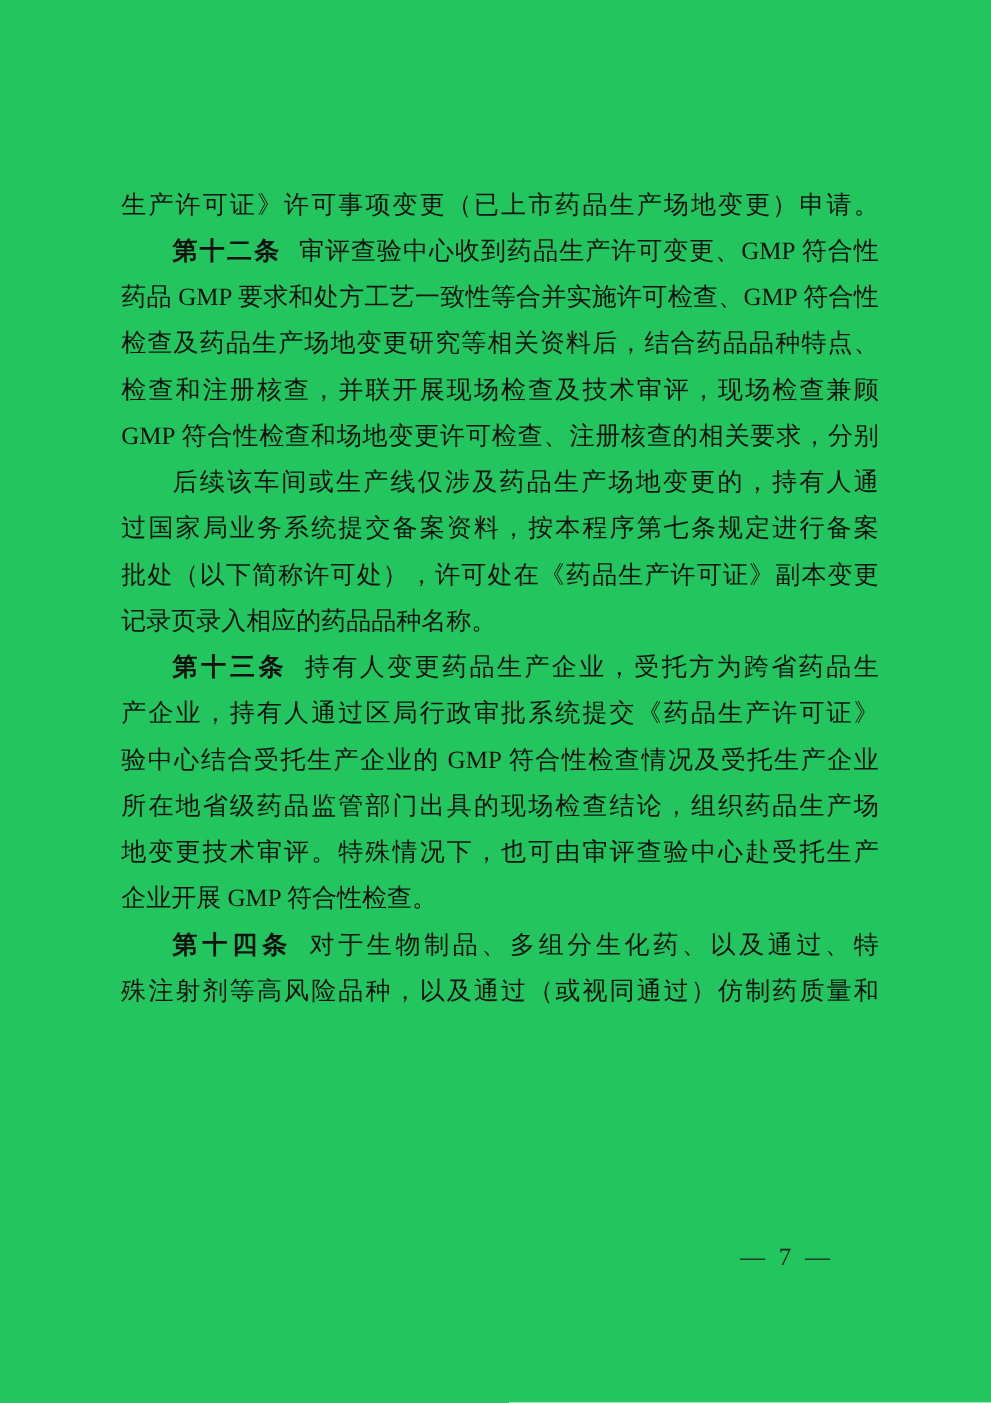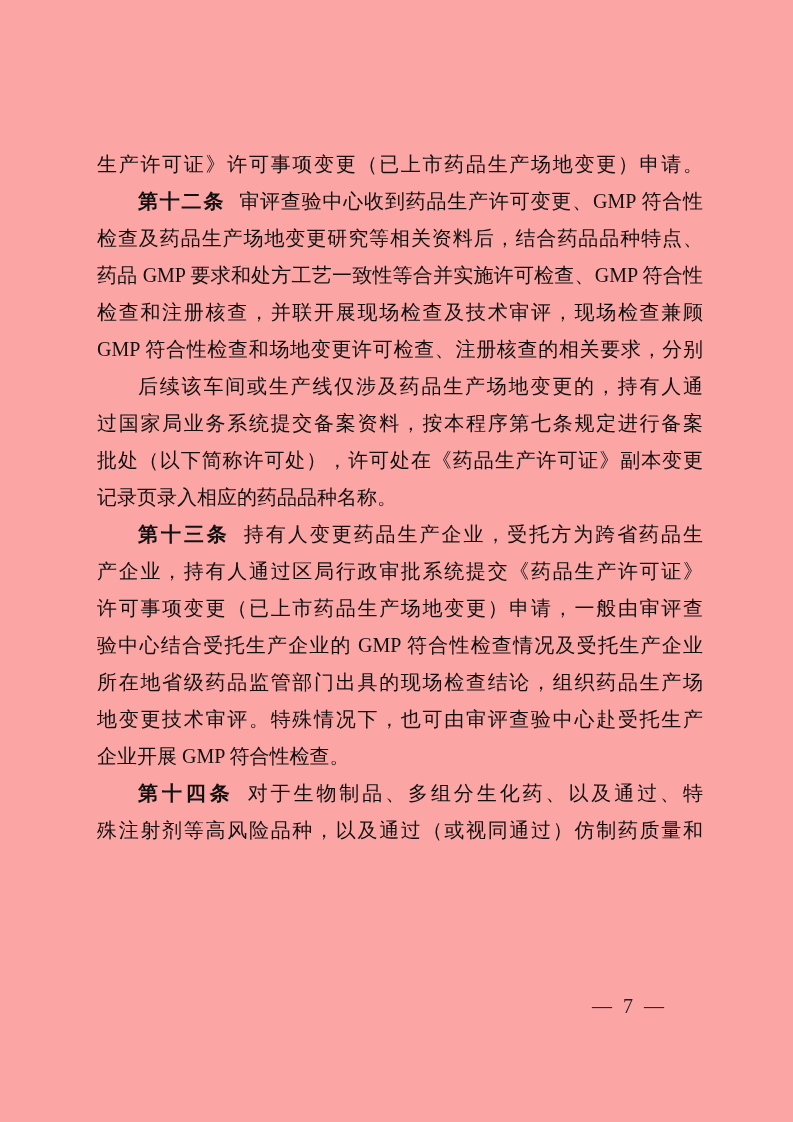--- a/index.html
+++ b/index.html
@@ -4,21 +4,21 @@
 <style>
   html, body {
     margin: 0;
     padding: 0;
     background: #ffffff;
   }
   .page {
     position: relative;
     width: 793px;
     height: 1122px;
-    background: #fca5a5;
+    background: #22c55e;
     overflow: hidden;
     font-family: "Liberation Serif", "DejaVu Serif", serif;
     color: #111111;
   }
   .content {
     position: absolute;
     left: 97px;
     top: 146px;
     width: 606px;
   }
@@ -55,31 +55,30 @@
     color: #222222;
   }
 </style>
 </head>
 <body>
 
 <div class="page">
   <div class="content">
     <p class="line j">生产许可证》许可事项变更（已上市药品生产场地变更）申请。</p>
     <p class="line j indent"><b class="head">第十二条</b><span>审评查验中心收到药品生产许可变更、GMP 符合性</span></p>
+    <p class="line j">药品 GMP 要求和处方工艺一致性等合并实施许可检查、GMP 符合性</p>
     <p class="line j">检查及药品生产场地变更研究等相关资料后，结合药品品种特点、</p>
-    <p class="line j">药品 GMP 要求和处方工艺一致性等合并实施许可检查、GMP 符合性</p>
     <p class="line j">检查和注册核查，并联开展现场检查及技术审评，现场检查兼顾</p>
     <p class="line j">GMP 符合性检查和场地变更许可检查、注册核查的相关要求，分别</p>
     <p class="line j indent">后续该车间或生产线仅涉及药品生产场地变更的，持有人通</p>
     <p class="line j">过国家局业务系统提交备案资料，按本程序第七条规定进行备案</p>
     <p class="line j">批处（以下简称许可处），许可处在《药品生产许可证》副本变更</p>
     <p class="line">记录页录入相应的药品品种名称。</p>
     <p class="line j indent"><b class="head">第十三条</b><span>持有人变更药品生产企业，受托方为跨省药品生</span></p>
     <p class="line j">产企业，持有人通过区局行政审批系统提交《药品生产许可证》</p>
-    <p class="line j">许可事项变更（已上市药品生产场地变更）申请，一般由审评查</p>
     <p class="line j">验中心结合受托生产企业的 GMP 符合性检查情况及受托生产企业</p>
     <p class="line j">所在地省级药品监管部门出具的现场检查结论，组织药品生产场</p>
     <p class="line j">地变更技术审评。特殊情况下，也可由审评查验中心赴受托生产</p>
     <p class="line">企业开展 GMP 符合性检查。</p>
     <p class="line j indent"><b class="head">第十四条</b><span>对于生物制品、多组分生化药、以及通过、特</span></p>
     <p class="line j">殊注射剂等高风险品种，以及通过（或视同通过）仿制药质量和</p>
   </div>
   <div class="pagenum">— 7 —</div>
 </div>
 

